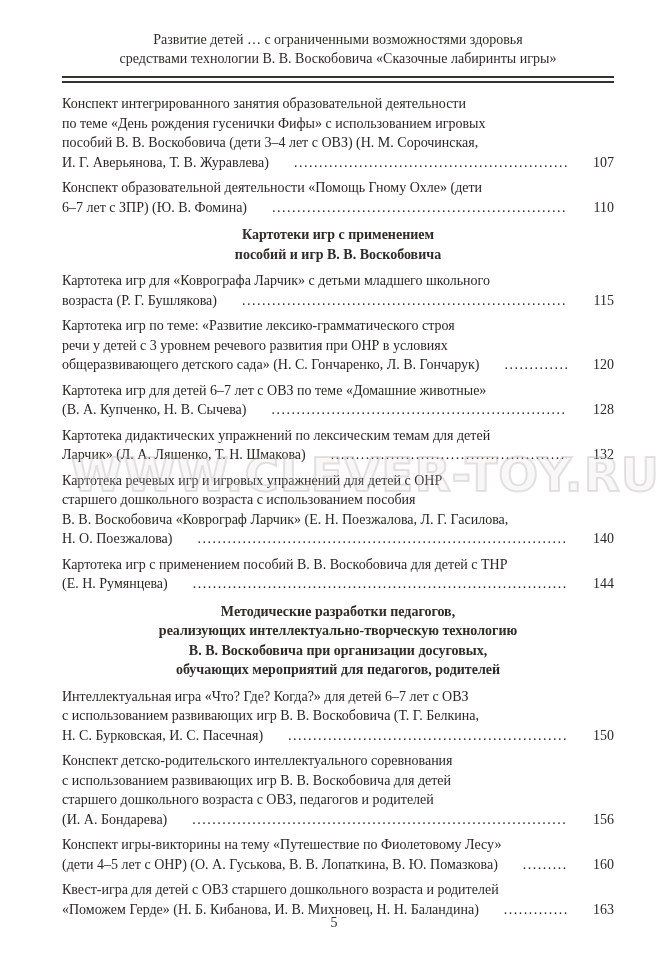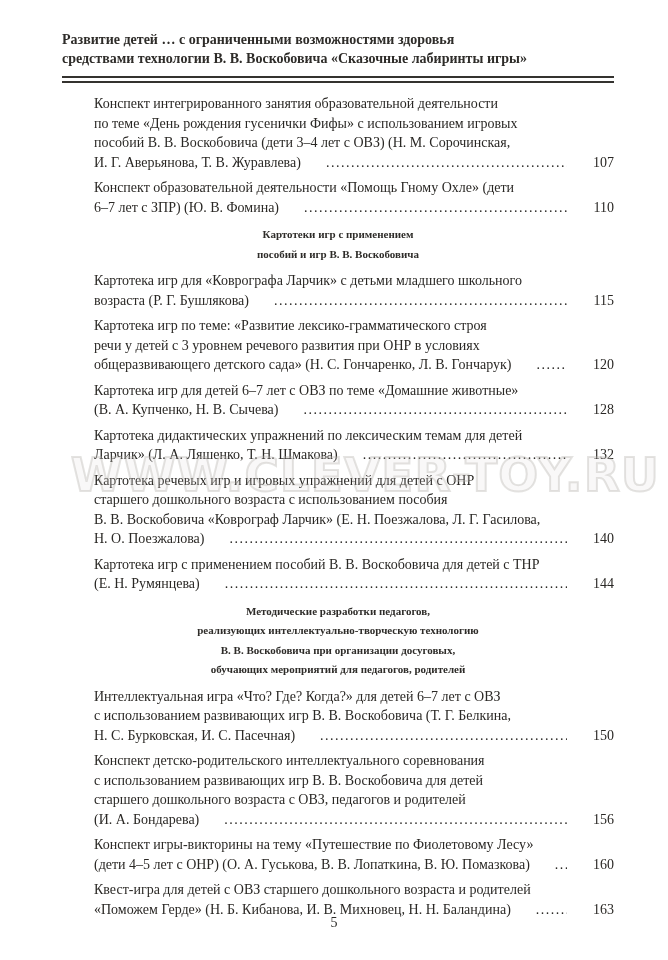--- a/index.html
+++ b/index.html
@@ -10,58 +10,58 @@
     overflow:hidden;
     font-family:"Liberation Serif","DejaVu Serif",serif;
     color:#2927245;
     color:#2a2825;
   }
   .content{
     position:absolute;
     left:62px;right:54px;top:30px;
   }
   .running-title{
-    font-weight:bold;
+    text-align:center;
+    font-weight:normal;
     font-size:14px;
     line-height:19px;
     color:#2e2c29;
     margin-bottom:8px;
   }
   .double-rule{
     height:3px;
     border-top:2px solid #34322f;
     border-bottom:2px solid #34322f;
     margin-bottom:11px;
   }
   .toc-entry{
     font-size:14px;
     line-height:19.5px;
     margin-bottom:6px;
-    margin-left:32px;
   }
   .entry-line{white-space:nowrap;overflow:hidden;}
   .entry-last{
     display:flex;
     align-items:baseline;
     white-space:nowrap;
     gap:24px;
   }
   .leader-dots{
     flex:1 1 auto;
     overflow:hidden;
     min-width:10px;
     margin:0 2px 0 1px;
     letter-spacing:1.5px;
     color:#2a2825;
   }
   .page-num{flex:0 0 auto;}
   .toc-heading{
     text-align:center;
     font-weight:bold;
-    font-size:11px;
+    font-size:14px;
     line-height:19.5px;
     color:#2e2c29;
     margin:8px 0 7px 0;
   }
   .heading-line{white-space:nowrap;overflow:hidden;}
   .watermark{
     position:absolute;
     top:447px;left:0;right:8px;
     text-align:right;
     font-family:"DejaVu Sans","Liberation Sans",sans-serif;

